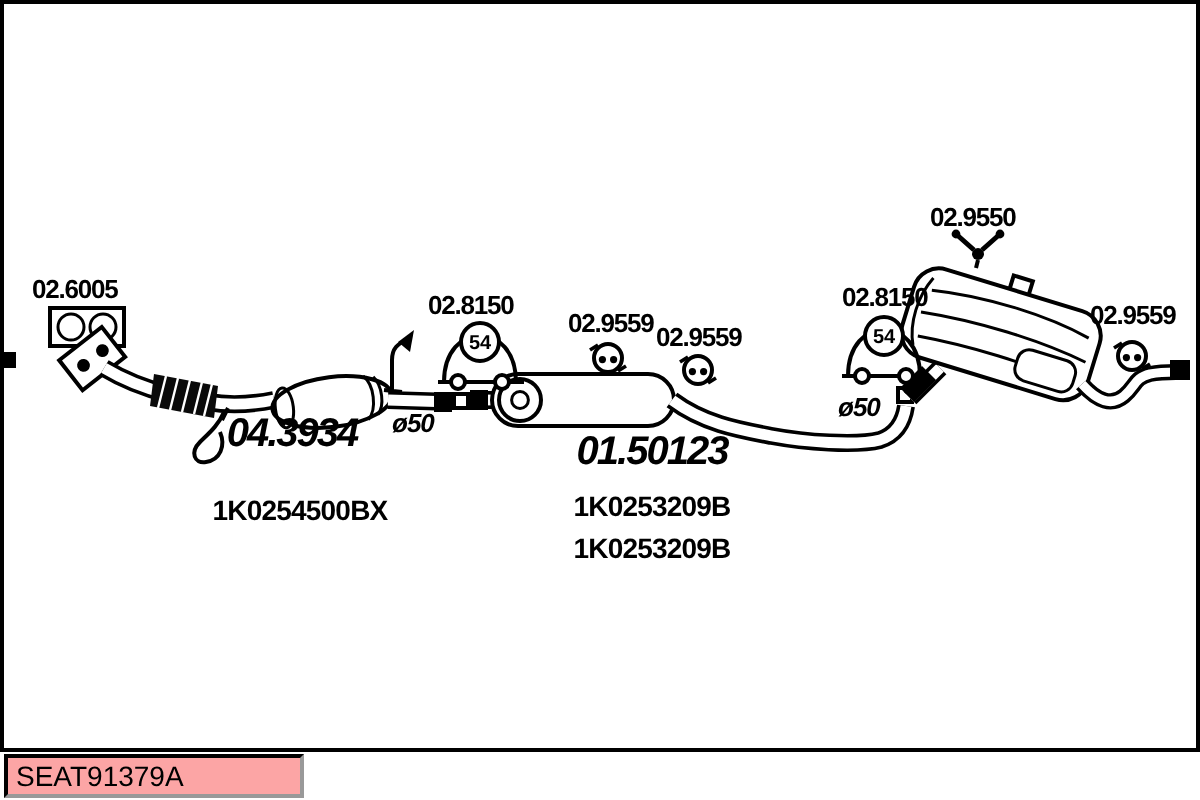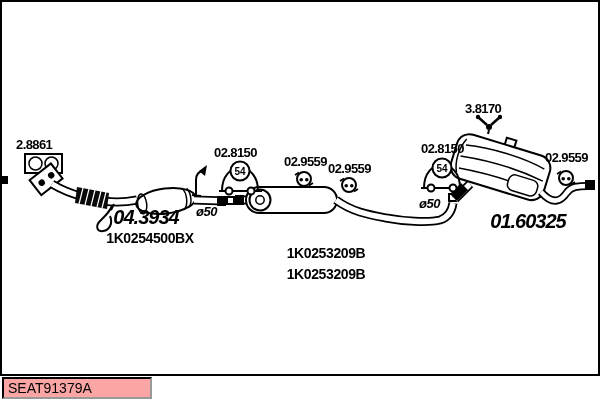--- a/index.html
+++ b/index.html
@@ -171,36 +171,36 @@
 
     <g>
       <path d="M 478,117 L 487,125 M 500,117 L 491,125" stroke="#000" stroke-width="2.5" fill="none"></path>
       <circle cx="478" cy="117" r="2.2" fill="#000"></circle>
       <circle cx="500" cy="117" r="2.2" fill="#000"></circle>
       <circle cx="489" cy="127" r="3" fill="#000"></circle>
       <path d="M 489,130 L 488,134" stroke="#000" stroke-width="2" fill="none"></path>
     </g>
   </svg>
 
-  <div class="lbl" style="left:16px;top:138px;">2.8861</div>
+  <div class="lbl" style="left:16px;top:138px;">02.6005</div>
   <div class="lbl" style="left:214px;top:146px;">02.8150</div>
   <div class="lbl" style="left:284px;top:155px;">02.9559</div>
   <div class="lbl" style="left:328px;top:162px;">02.9559</div>
   <div class="lbl" style="left:421px;top:142px;">02.8150</div>
-  <div class="lbl" style="left:465px;top:102px;">3.8170</div>
+  <div class="lbl" style="left:465px;top:102px;">02.9550</div>
   <div class="lbl" style="left:545px;top:151px;">02.9559</div>
 
   <div class="dia" style="left:196px;top:205px;">ø50</div>
   <div class="dia" style="left:419px;top:197px;">ø50</div>
 
   <div class="big" style="left:86px;top:207px;width:120px;">04.3934</div>
-  <div class="oe" style="left:90px;top:231px;width:120px;">1K0254500BX</div>
-
+  <div class="oe" style="left:90px;top:248px;width:120px;">1K0254500BX</div>
+
+  <div class="big" style="left:264px;top:216px;width:124px;">01.50123</div>
   <div class="oe" style="left:266px;top:246px;width:120px;">1K0253209B</div>
   <div class="oe" style="left:266px;top:267px;width:120px;">1K0253209B</div>
 
-  <div class="big" style="left:466px;top:211px;width:124px;">01.60325</div>
 
   <div class="footer-box">
     <span>SEAT91379A</span>
   </div>
 
 </div>
 
 </body></html>

